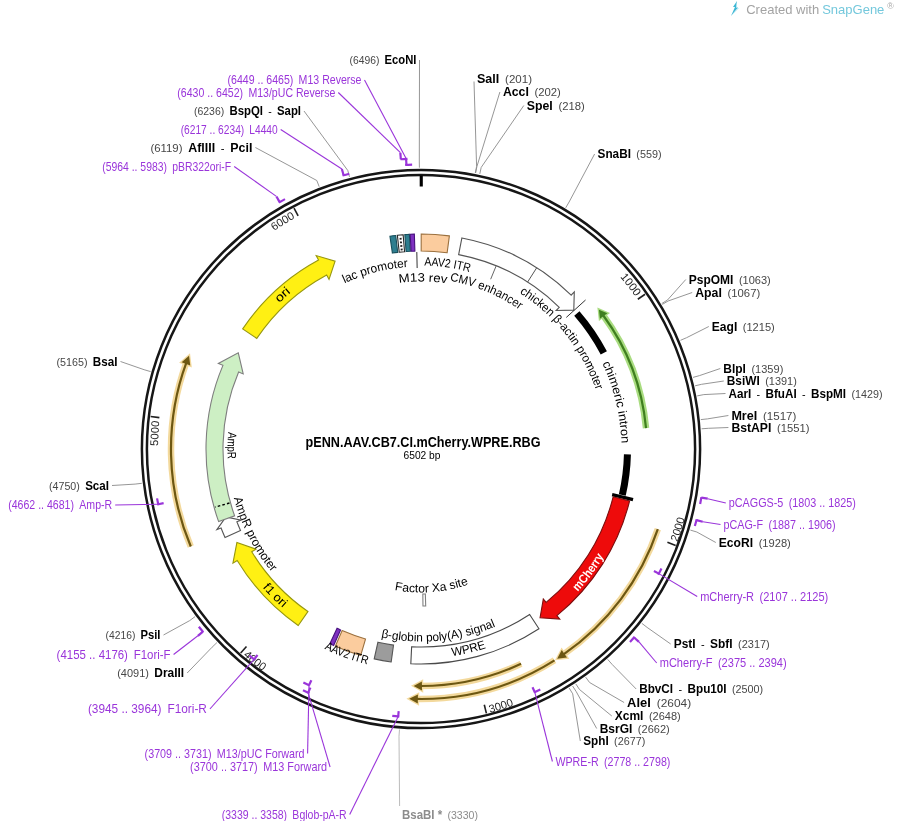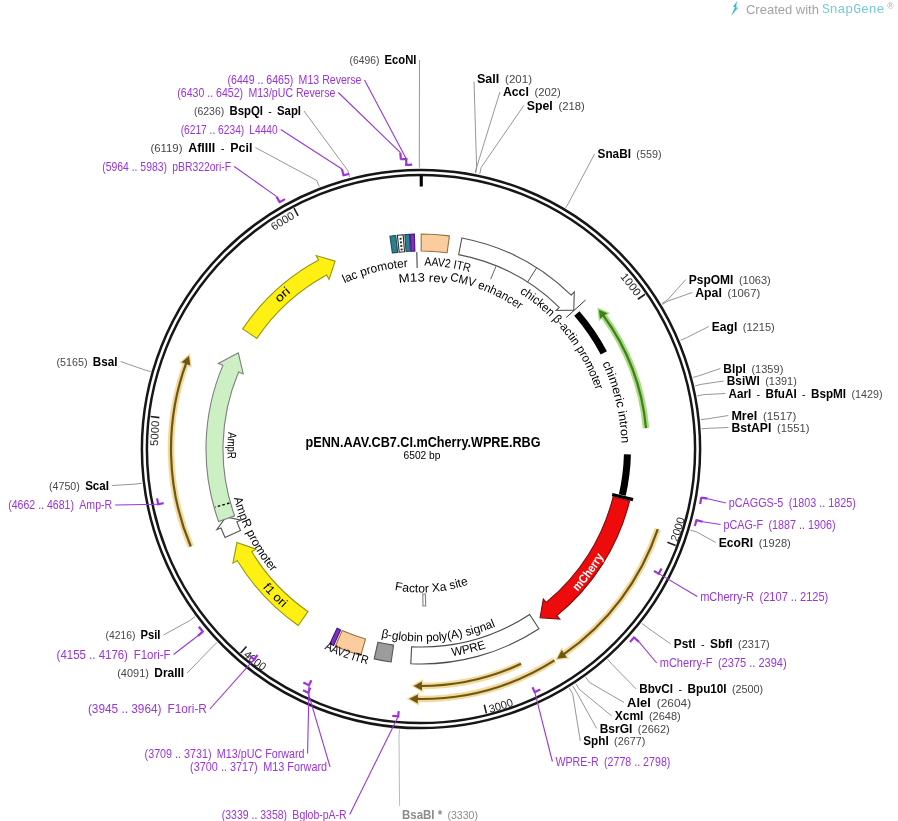--- a/index.html
+++ b/index.html
@@ -1,20 +1,20 @@
 <!DOCTYPE html>
 <html><head>
 <meta charset="utf-8">
 <style>
   html,body{margin:0;padding:0;background:#ffffff;}
   .canvas{position:relative;width:898px;height:821px;background:#ffffff;overflow:hidden;
           font-family:"Liberation Sans","DejaVu Sans",sans-serif;border-radius:15px;}
   .watermark{position:absolute;top:1px;right:4px;font-size:13px;color:#a3a3a3;
              display:flex;align-items:center;gap:3px;}
-  .watermark .brand{color:#74c8dc;font-family:Liberation Mono, monospace;}
+  .watermark .brand{color:#74c8dc;}
   .watermark .reg{font-size:9px;color:#a8a8a8;position:relative;top:-3px;}
   svg text{user-select:none;}
 </style>
 </head>
 <body>
 
 <div class="canvas">
   <div class="watermark">
     <svg width="15" height="16" viewBox="0 0 15 16">
       <path d="M 3,15 L 7,6 L 5,6 L 9,0 L 8,6.5 L 10,6.5 Z" fill="#3db7d4"></path>

